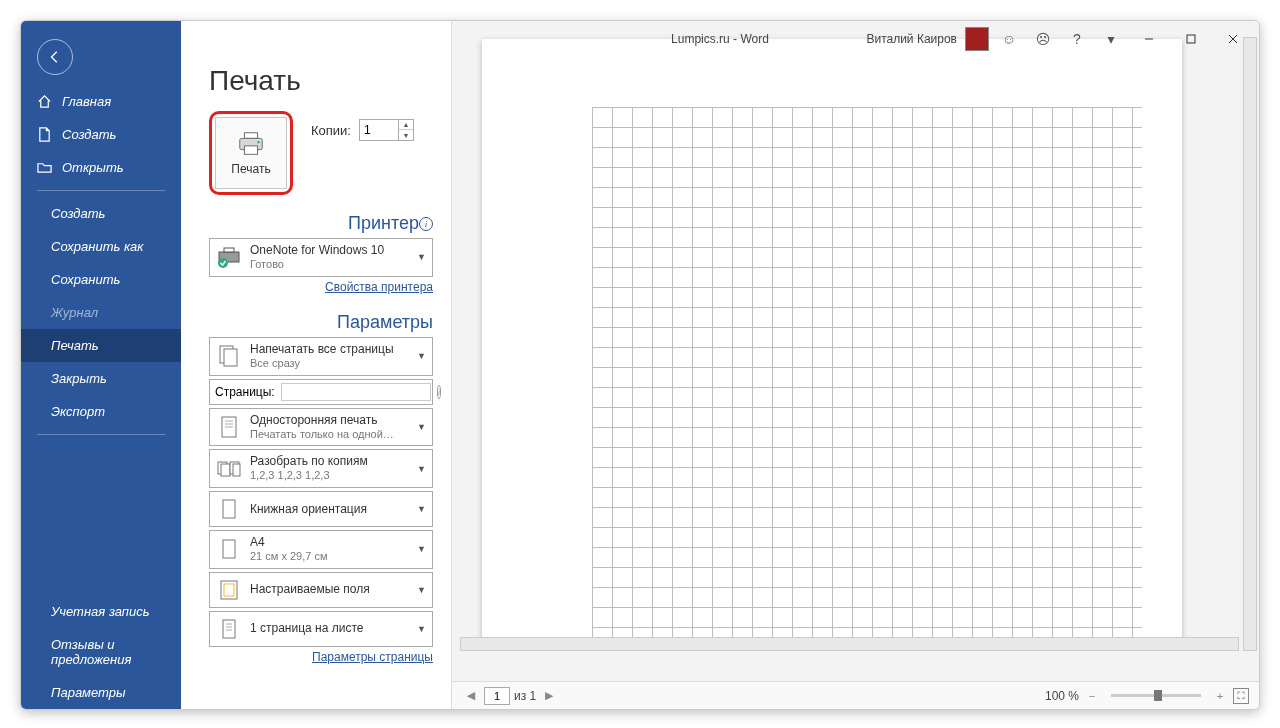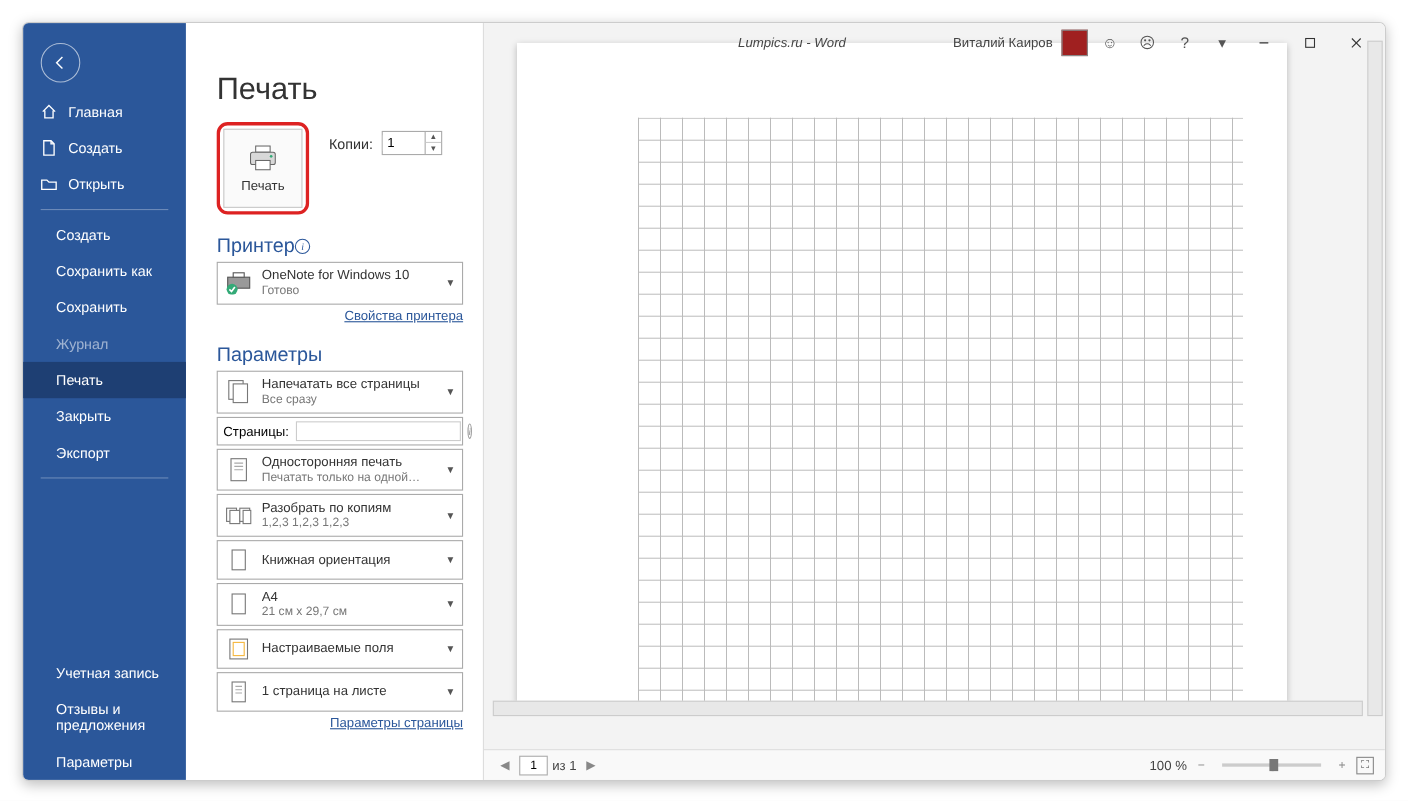--- a/index.html
+++ b/index.html
@@ -2,30 +2,30 @@
 <html><head>
 <meta charset="utf-8">
 <style>
 * { margin:0; padding:0; box-sizing:border-box; font-family:"Segoe UI",Arial,sans-serif; }
 body { width:1280px; height:728px; background:#fff; overflow:hidden; position:relative; }
 
 .outer { position:absolute; top:20px; left:20px; width:1240px; height:690px; border:1px solid #ccc; box-shadow:0 3px 12px rgba(0,0,0,.25); background:#fff; border-radius:6px; overflow:hidden; display:flex; }
 
 
 .titlebar { position:absolute; top:0; left:160px; right:0; height:36px; display:flex; align-items:center; font-size:12px; color:#444; z-index:5; }
-.titlebar .doc { position:absolute; left:50%; transform:translateX(-50%); white-space:nowrap;font-style:italic; }
+.titlebar .doc { position:absolute; left:50%; transform:translateX(-50%); white-space:nowrap; }
 .titlebar .right { position:absolute; right:8px; display:flex; align-items:center; gap:6px; }
 .titlebar .user { margin-right:2px; }
 .tb-btn { width:28px; height:28px; display:flex; align-items:center; justify-content:center; color:#555; font-size:14px; }
 .avatar { width:24px; height:24px; background:#a02020; border:1px solid #888; }
 .win-btn { width:36px; height:28px; display:flex; align-items:center; justify-content:center; }
 .win-btn svg { width:10px; height:10px; }
 
 
-.sidebar { width:148px; background:#2b579a; color:#fff; display:flex; flex-direction:column; padding-top:12px; flex-shrink:0; }
+.sidebar { width:160px; background:#2b579a; color:#fff; display:flex; flex-direction:column; padding-top:12px; flex-shrink:0;font-style:italic; }
 .sb-back { width:36px; height:36px; border:1px solid rgba(255,255,255,.6); border-radius:50%; margin:6px 0 10px 16px; display:flex; align-items:center; justify-content:center; }
 .sb-back svg { width:14px; height:14px; stroke:#fff; }
 .sb-item { display:flex; align-items:center; gap:10px; padding:9px 16px; font-size:13px; cursor:default; }
 .sb-item.active { background:#1e3f73; }
 .sb-item.dim { color:rgba(255,255,255,.55); }
 .sb-item svg { width:15px; height:15px; fill:none; stroke:#fff; stroke-width:1.3; flex-shrink:0; }
 .sb-sep { height:1px; background:rgba(255,255,255,.3); margin:6px 16px; }
 .sb-sub { padding-left:30px; }
 .sb-spacer { flex:1; }
 
@@ -36,21 +36,21 @@
 .print-btn-wrap { border:3px solid #d22; border-radius:10px; padding:3px; }
 .print-btn { width:72px; height:72px; border:1px solid #c7c7c7; background:#fafafa; display:flex; flex-direction:column; align-items:center; justify-content:center; gap:4px; font-size:12px; color:#333; }
 .print-btn svg { width:30px; height:28px; }
 .copies { display:flex; align-items:center; gap:8px; margin-top:8px; font-size:13px; color:#333; }
 .spin { display:flex; align-items:center; border:1px solid #aaa; height:22px; }
 .spin input { width:38px; border:none; padding:0 4px; font-size:12px; outline:none; }
 .spin-btns { display:flex; flex-direction:column; border-left:1px solid #aaa; }
 .spin-btns span { width:14px; height:10px; display:flex; align-items:center; justify-content:center; font-size:7px; color:#555; border-bottom:1px solid #ccc; }
 .spin-btns span:last-child { border-bottom:none; }
 
-.sect-title { font-size:18px; color:#2b579a; font-weight:400; margin-top:18px; margin-bottom:4px; display:flex; align-items:center; justify-content:flex-start; }
+.sect-title { font-size:18px; color:#2b579a; font-weight:400; margin-top:18px; margin-bottom:4px; display:flex; align-items:center; justify-content:flex-end; }
 .info-ic { width:14px; height:14px; border:1px solid #2b579a; border-radius:50%; display:flex; align-items:center; justify-content:center; font-size:9px; color:#2b579a; font-style:italic; font-family:Georgia,serif; }
 
 .dd { border:1px solid #aaa; background:#fff; display:flex; align-items:center; padding:4px 6px; gap:8px; font-size:12px; color:#333; margin-bottom:3px; position:relative; }
 .dd .ic { width:26px; height:26px; display:flex; align-items:center; justify-content:center; flex-shrink:0; }
 .dd .txt { flex:1; line-height:1.25; overflow:hidden; }
 .dd .sub { color:#777; font-size:11px; white-space:nowrap; overflow:hidden; text-overflow:ellipsis; }
 .dd .arr { color:#555; font-size:9px; }
 .link { color:#2b579a; text-decoration:underline; font-size:12px; display:block; text-align:right; margin:3px 0 0; }
 
 .pages-row { display:flex; align-items:center; gap:6px; border:1px solid #aaa; padding:3px 5px; font-size:12px; margin-bottom:3px; }

